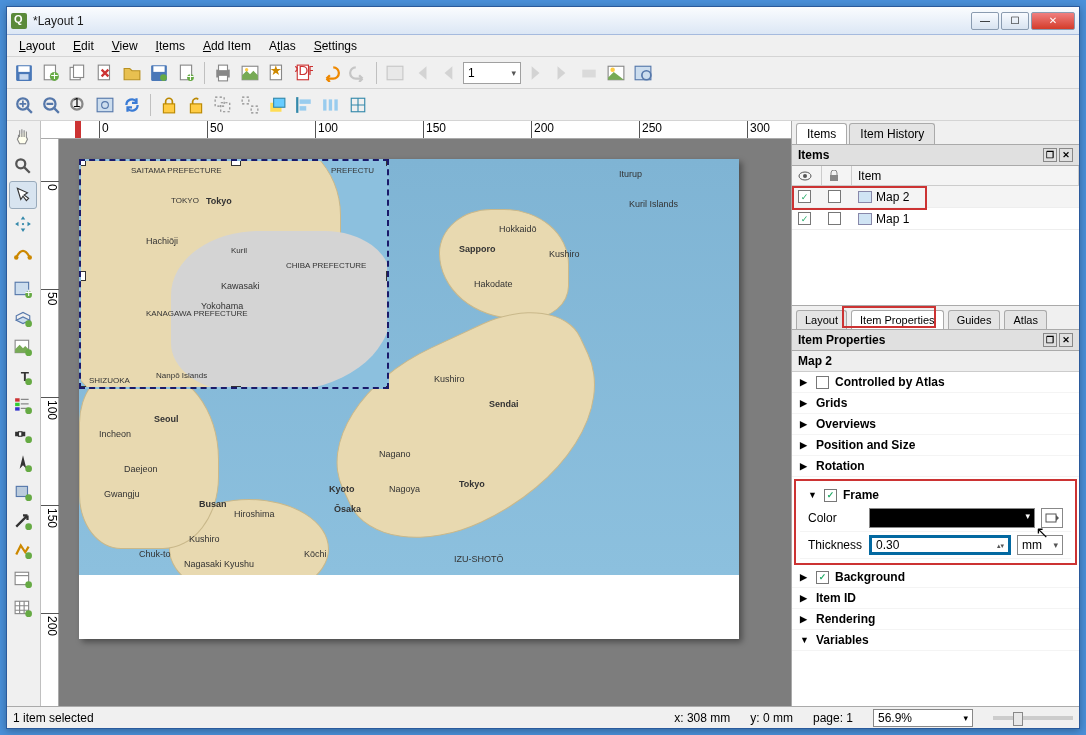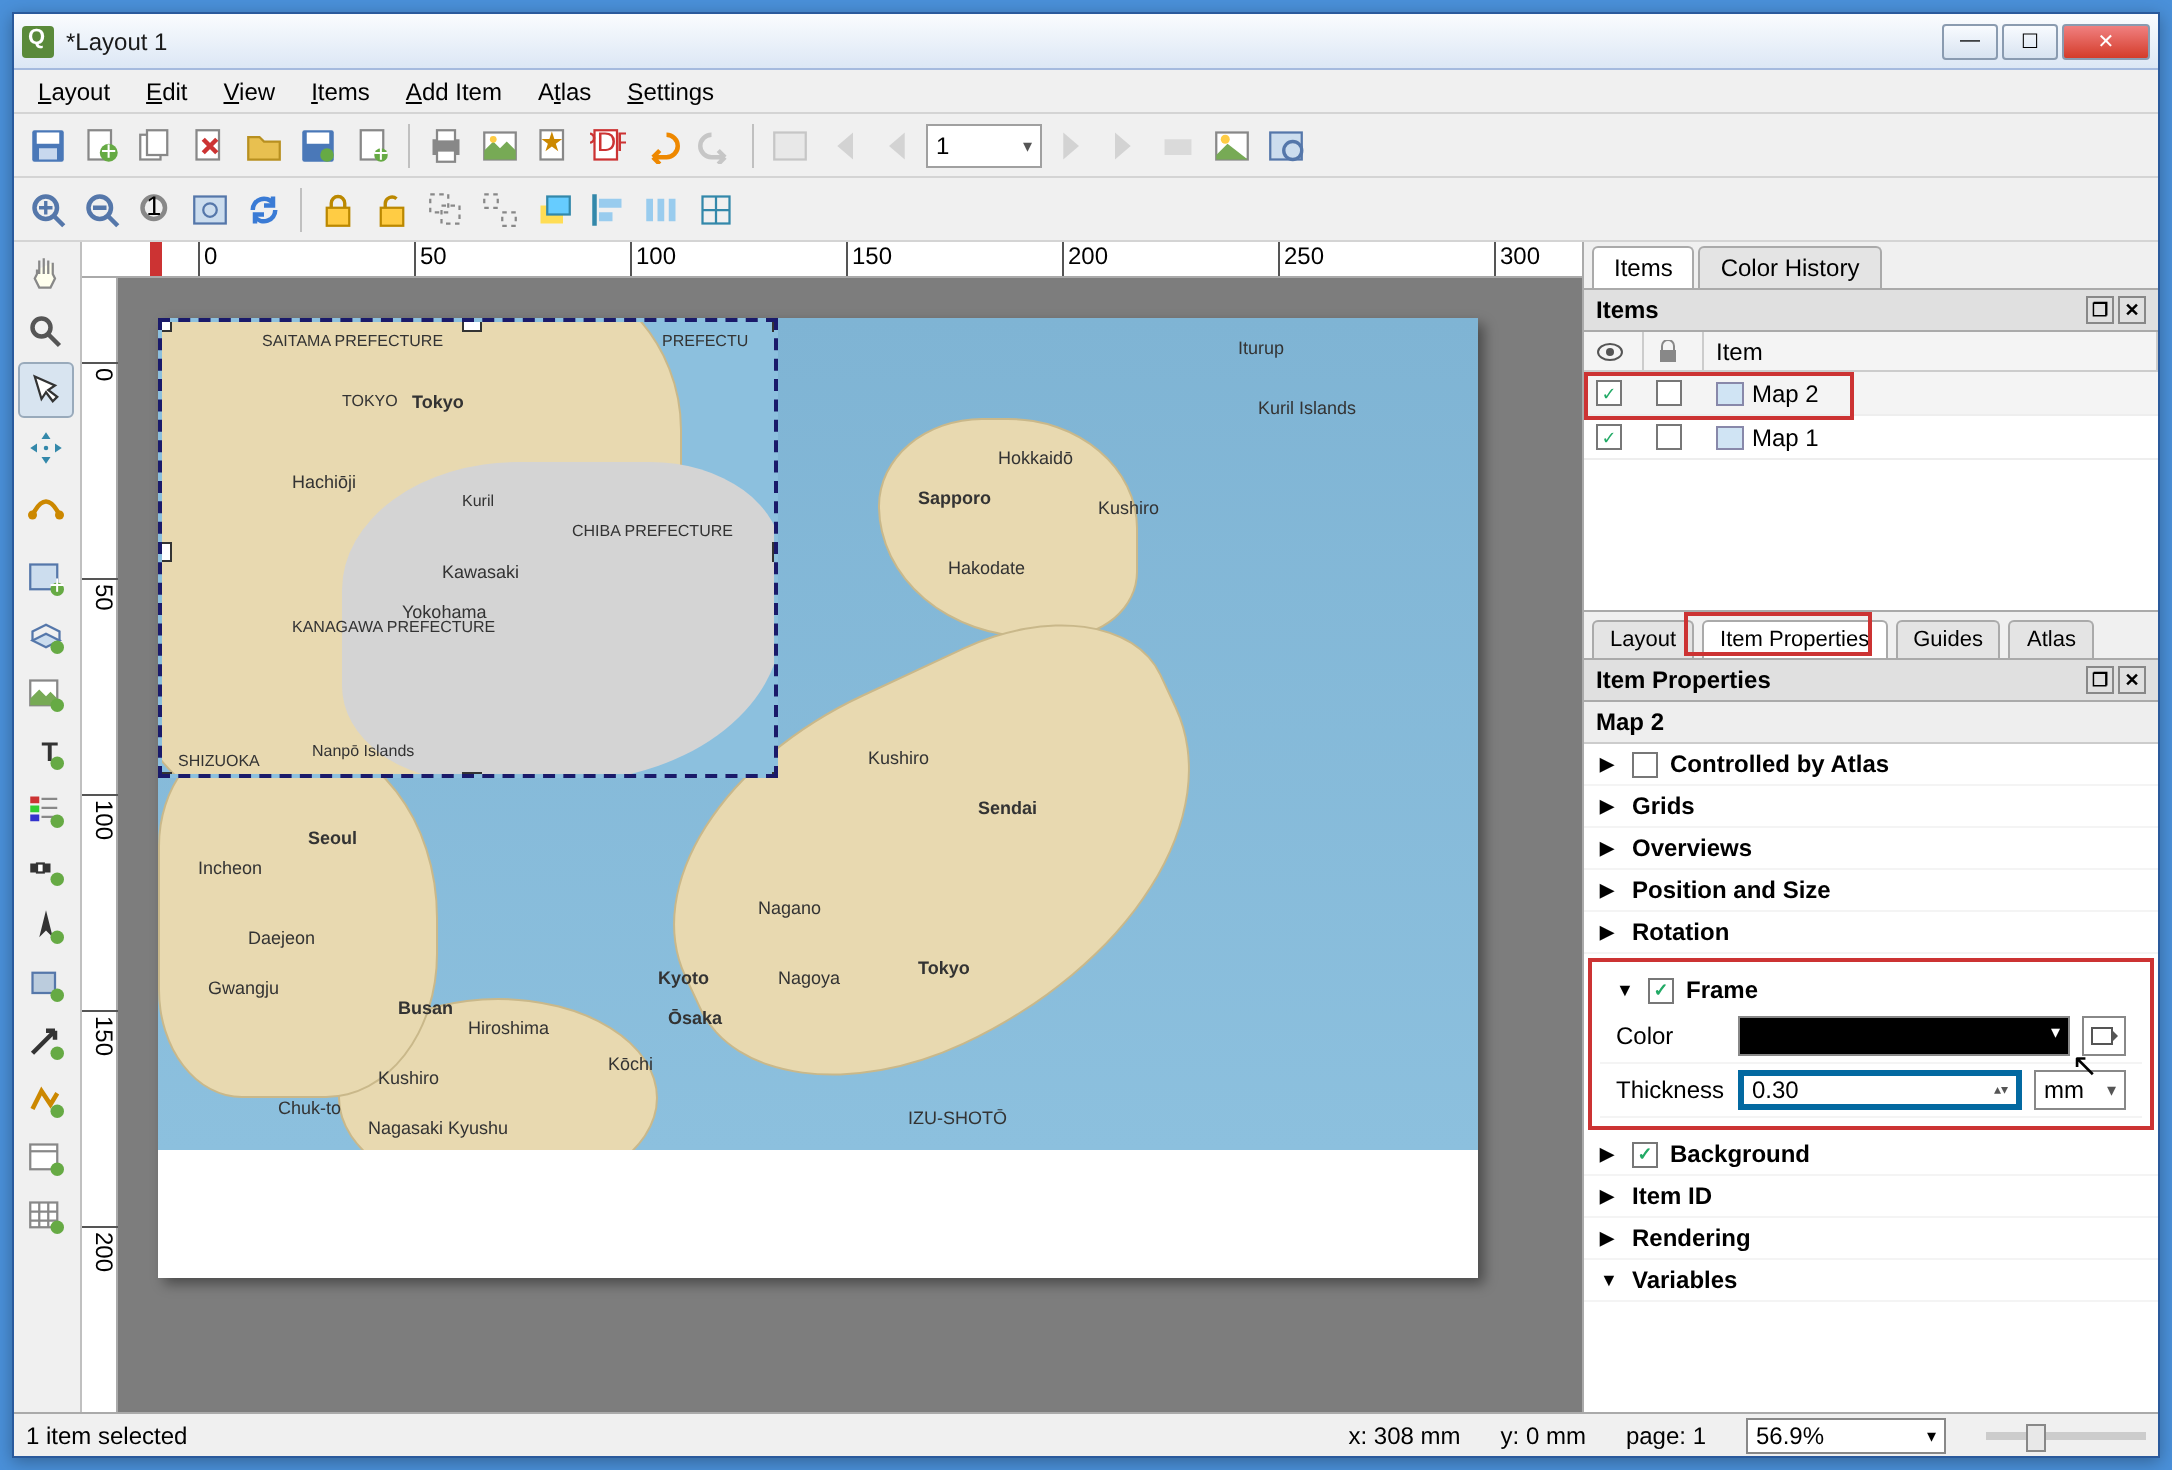--- a/index.html
+++ b/index.html
@@ -479,21 +479,21 @@
               <div class="maplabel" style="left:155px;top:350px">Hiroshima</div>
               <div class="maplabel bold" style="left:120px;top:340px">Busan</div>
               <div class="maplabel" style="left:25px;top:330px">Gwangju</div>
               <div class="maplabel" style="left:45px;top:305px">Daejeon</div>
               <div class="maplabel bold" style="left:75px;top:255px">Seoul</div>
               <div class="maplabel" style="left:20px;top:270px">Incheon</div>
               <div class="maplabel" style="left:110px;top:375px">Kushiro</div>
               <div class="maplabel" style="left:105px;top:400px">Nagasaki</div>
               <div class="maplabel" style="left:145px;top:400px">Kyushu</div>
               <div class="maplabel" style="left:175px;top:435px">Miyazaki</div>
-              <div class="maplabel" style="left:225px;top:368px">Kōchi</div>
+              <div class="maplabel" style="left:225px;top:390px">Kōchi</div>
               <div class="maplabel" style="left:375px;top:395px">IZU-SHOTŌ</div>
               <div class="maplabel" style="left:360px;top:415px">Nanpō Islands</div>
               <div class="maplabel" style="left:60px;top:390px">Chuk-to</div>
             </div>
             <div class="overviewmap">
               <div class="land" style="left:-20px;top:-30px;width:280px;height:280px;background:#e8d9b0;border-radius:30%"></div>
               <div style="position:absolute;left:90px;top:70px;width:220px;height:160px;background:#d4d4d4;border-radius:40% 30% 50% 30%"></div>
               <div class="maplabel" style="left:50px;top:5px;font-size:8px">SAITAMA PREFECTURE</div>
               <div class="maplabel" style="left:250px;top:5px;font-size:8px">PREFECTU</div>
               <div class="maplabel bold" style="left:125px;top:35px">Tokyo</div>
@@ -517,21 +517,21 @@
               <div class="handle" style="left:305px;top:225px"></div>
             </div>
           </div>
         </div>
       </div>
     </div>
 
     <div class="rightpanel">
       <div class="tabrow">
         <div class="tab active">Items</div>
-        <div class="tab">Color History</div>
+        <div class="tab">Item History</div>
       </div>
       <div class="panelhdr">
         <span>Items</span>
         <div class="pbtns">
             <div class="pbtn">❐</div>
             <div class="pbtn">✕</div>
           </div>
       </div>
       <div class="itemlist" style="position:relative">
         <div class="hdr">

